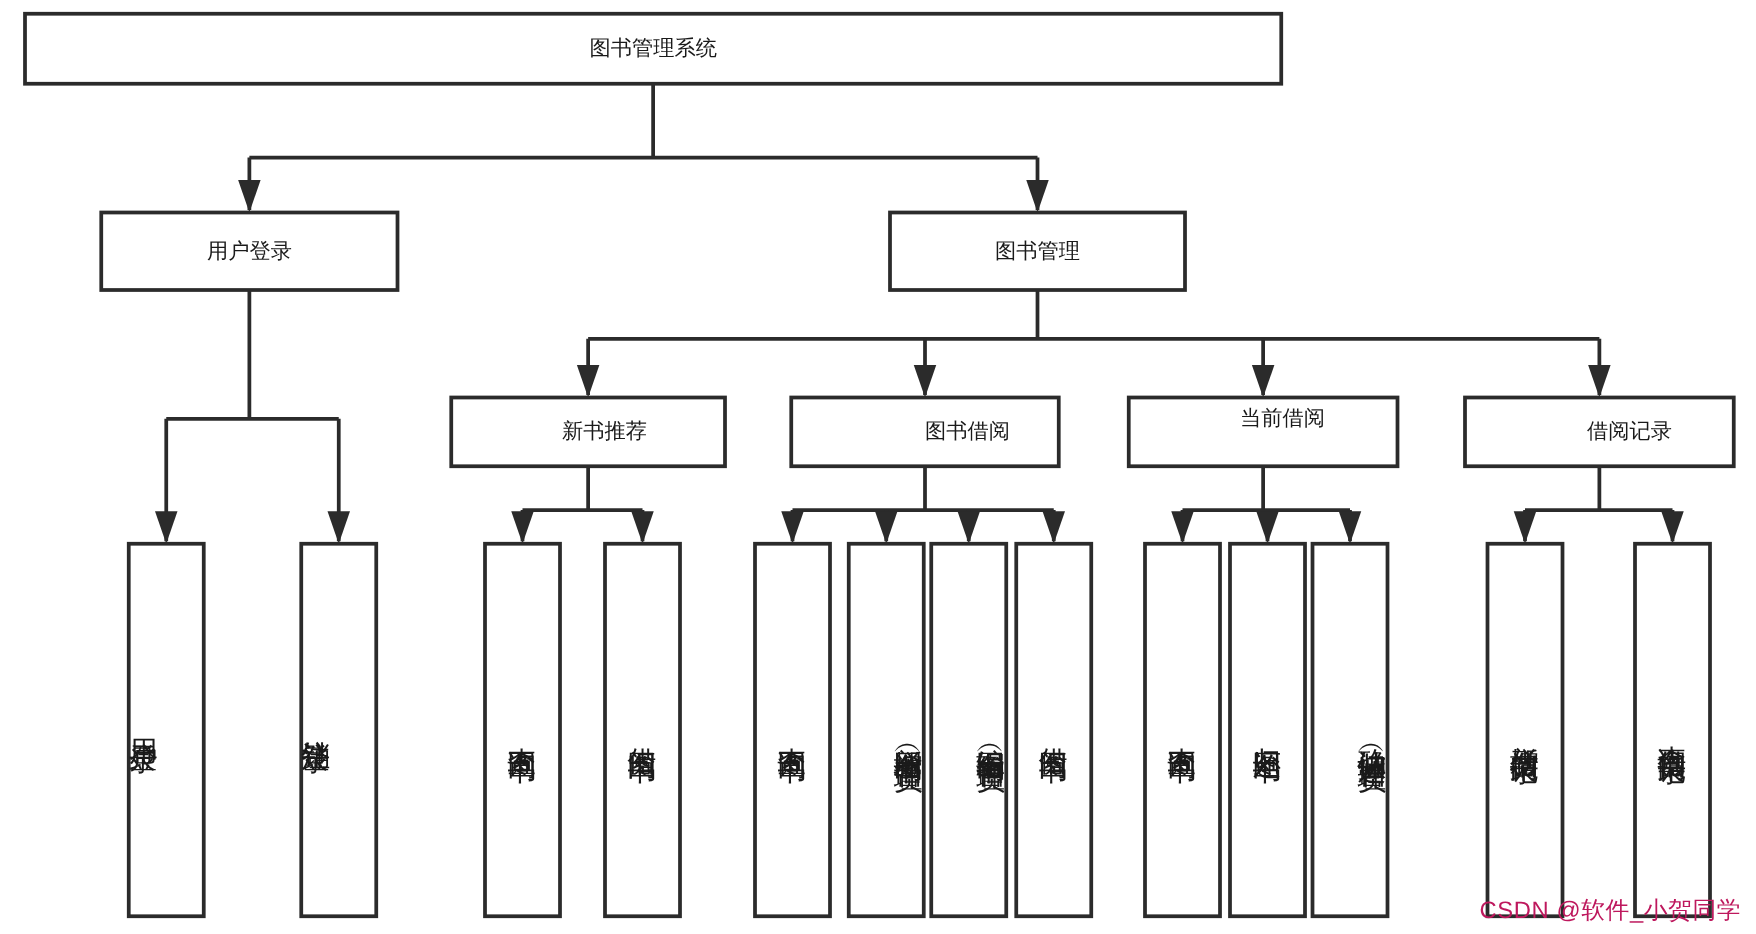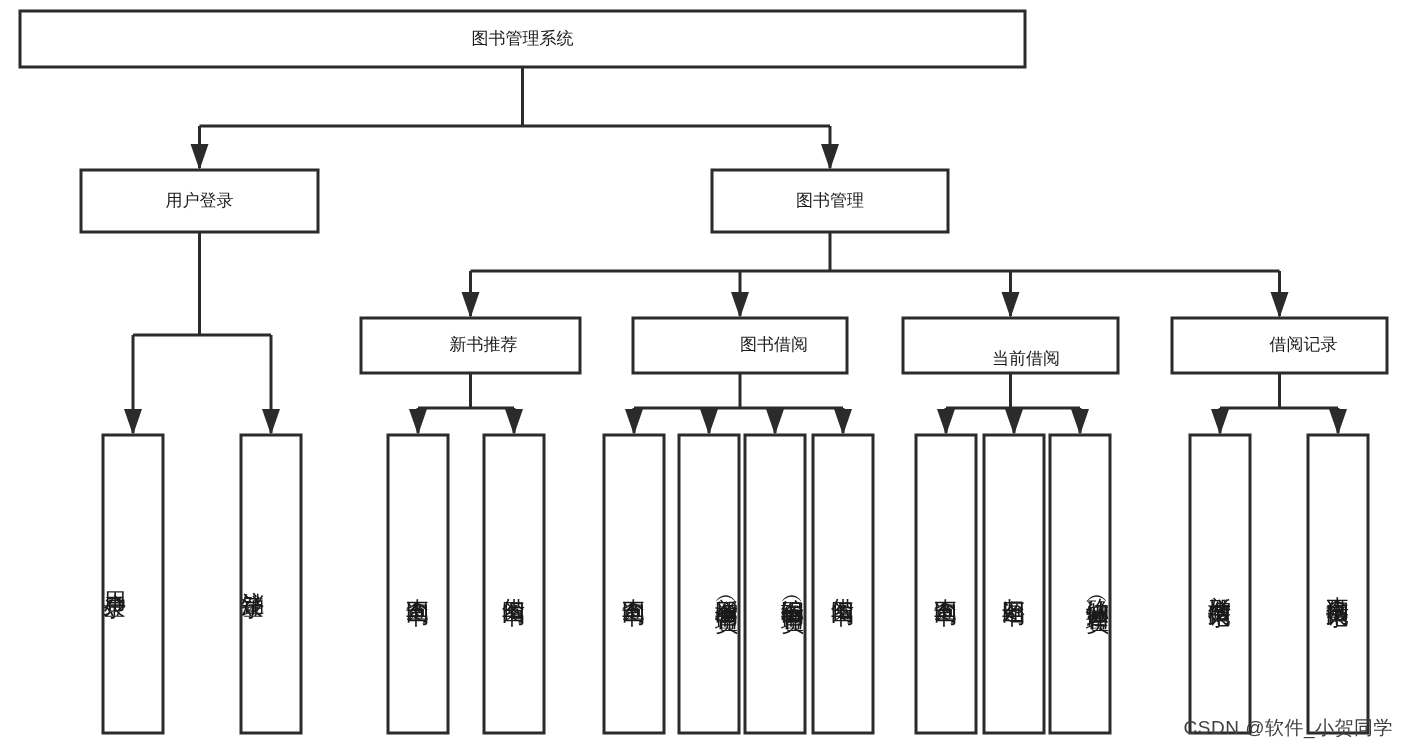--- a/index.html
+++ b/index.html
@@ -61,21 +61,21 @@
     text-orientation: upright;
     font-size: 23px;
     letter-spacing: 2px;
     line-height: 1.05;
   }
   .watermark {
     position: absolute;
     right: 12px;
     bottom: 6px;
     font-size: 19px;
-    color: #404040;
+    color: #be185d;
     font-family: "Liberation Sans", "DejaVu Sans", sans-serif;
     letter-spacing: 0.5px;
     user-select: none;
     white-space: nowrap;
   }
 </style>
 </head>
 <body>
 
 <div id="diagram-root">
@@ -158,21 +158,21 @@
         <rect class="node-box" x="1308" y="435" width="60" height="298"></rect>
       </g>
   </svg>
 
   <div id="label-layer">
       <div class="node-label horizontal" style="left: 20px; top: 11px; width: 1005px; height: 56px;">图书管理系统</div>
       <div class="node-label horizontal" style="left: 81px; top: 170px; width: 237px; height: 62px;">用户登录</div>
       <div class="node-label horizontal" style="left: 712px; top: 170px; width: 236px; height: 62px;">图书管理</div>
       <div class="node-label horizontal" style="left: 361px; top: 318px; width: 245px; height: 55px;">新书推荐</div>
       <div class="node-label horizontal" style="left: 667px; top: 318px; width: 214px; height: 55px;">图书借阅</div>
-      <div class="node-label horizontal" style="left: 903px; top: 332px; width: 246px; height: 55px;">当前借阅</div>
+      <div class="node-label horizontal" style="left: 903px; top: 308px; width: 246px; height: 55px;">当前借阅</div>
       <div class="node-label horizontal" style="left: 1172px; top: 318px; width: 215px; height: 55px; padding-left: 24px;">借阅记录</div>
       <div class="node-label vertical" style="left: 103px; top: 435px; width: 60px; height: 298px; align-items: flex-end; padding-bottom: 14px; box-sizing: border-box;">用户登录</div>
       <div class="node-label vertical" style="left: 241px; top: 435px; width: 60px; height: 298px; align-items: flex-end; padding-bottom: 14px; box-sizing: border-box;">注销登录</div>
       <div class="node-label vertical" style="left: 388px; top: 435px; width: 60px; height: 298px;">查询图书</div>
       <div class="node-label vertical" style="left: 484px; top: 435px; width: 60px; height: 298px;">借阅图书</div>
       <div class="node-label vertical" style="left: 604px; top: 435px; width: 60px; height: 298px;">查询图书</div>
       <div class="node-label vertical" style="left: 679px; top: 435px; width: 60px; height: 298px; align-items: flex-start; padding-top: 10px; box-sizing: border-box;">新增图书（管理员）</div>
       <div class="node-label vertical" style="left: 745px; top: 435px; width: 60px; height: 298px; align-items: flex-start; padding-top: 10px; box-sizing: border-box;">编辑图书（管理员）</div>
       <div class="node-label vertical" style="left: 813px; top: 435px; width: 60px; height: 298px;">借阅图书</div>
       <div class="node-label vertical" style="left: 916px; top: 435px; width: 60px; height: 298px;">查询图书</div>

